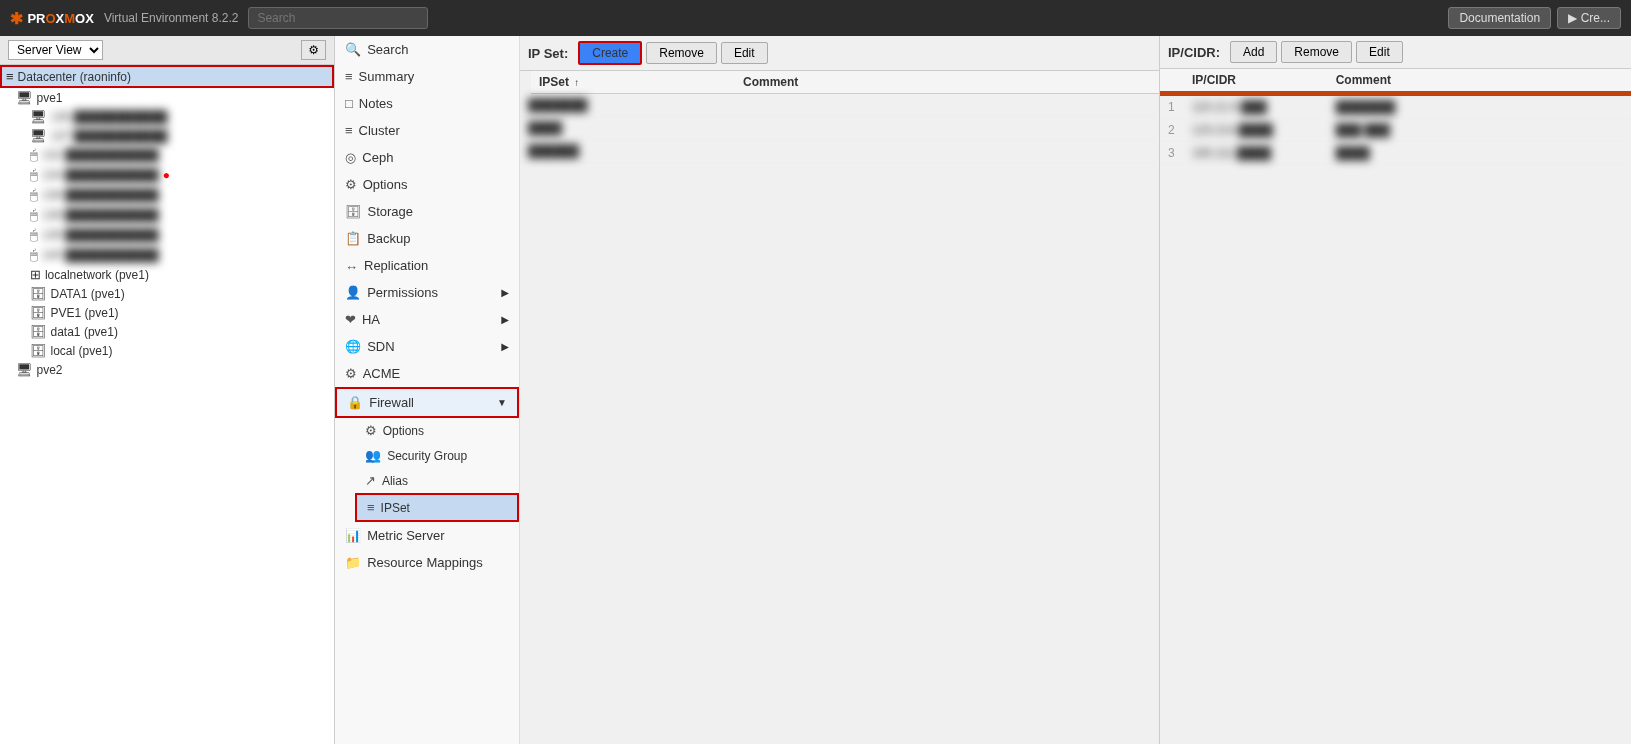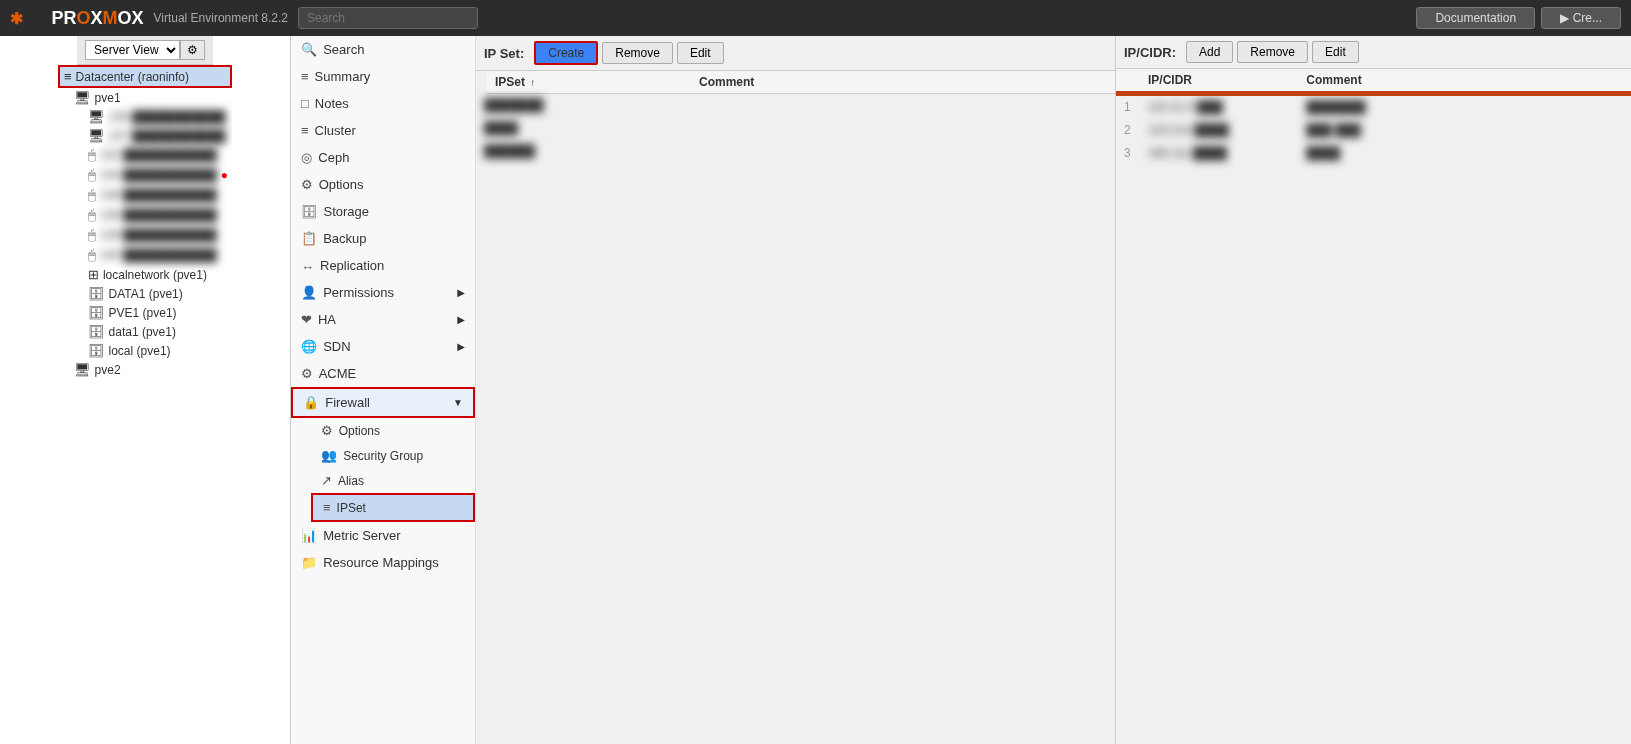--- a/index.html
+++ b/index.html
@@ -3,38 +3,38 @@
   <meta charset="utf-8">
   <style>
     * { box-sizing: border-box; margin: 0; padding: 0; }
     body { font-family: Arial, sans-serif; font-size: 13px; background: #f0f0f0; color: #333; height: 744px; overflow: hidden; }
 
     
     .topbar {
       display: flex; align-items: center; background: #2c2c2c; height: 36px; padding: 0 10px; gap: 10px;
     }
     .logo { display: flex; align-items: center; gap: 4px; }
-    .logo-text { color: white; font-weight: bold; font-size: 18px; margin-left: 24px; }
+    .logo-text { color: white; font-weight: bold; font-size: 13px; }
     .logo-x { color: #e05a00; font-weight: bold; }
     .logo-m { color: #e05a00; font-weight: bold; }
     .logo-version { color: #aaa; font-size: 12px; margin-left: 6px; }
     .topbar-search {
       background: #444; border: 1px solid #666; color: white; padding: 3px 8px; border-radius: 3px; font-size: 12px; width: 180px;
     }
     .topbar-right { margin-left: auto; display: flex; gap: 6px; }
     .topbar-btn {
-      background: #555; border: 1px solid #777; color: #ddd; padding: 3px 18px; border-radius: 3px; font-size: 12px; cursor: pointer;
+      background: #555; border: 1px solid #777; color: #ddd; padding: 3px 10px; border-radius: 3px; font-size: 12px; cursor: pointer;
     }
 
     
     .main { display: flex; height: calc(744px - 36px); }
 
     
     .sidebar {
-      width: 291px; background: #fff; border-right: 1px solid #ccc; display: flex; flex-direction: column; overflow: hidden; align-items: center;
+      width: 335px; background: #fff; border-right: 1px solid #ccc; display: flex; flex-direction: column; overflow: hidden;
     }
     .sidebar-header {
       display: flex; align-items: center; padding: 4px 8px; background: #e8e8e8; border-bottom: 1px solid #ccc; font-size: 12px;
     }
     .sidebar-header select { font-size: 12px; border: 1px solid #aaa; background: #fff; padding: 1px 4px; margin-right: auto; }
     .gear-btn { background: none; border: 1px solid #aaa; padding: 2px 6px; cursor: pointer; font-size: 12px; background: #e8e8e8; }
     .sidebar-tree { overflow-y: auto; flex: 1; }
     .tree-item {
       display: flex; align-items: center; padding: 2px 4px; cursor: pointer; white-space: nowrap; font-size: 12px;
     }

